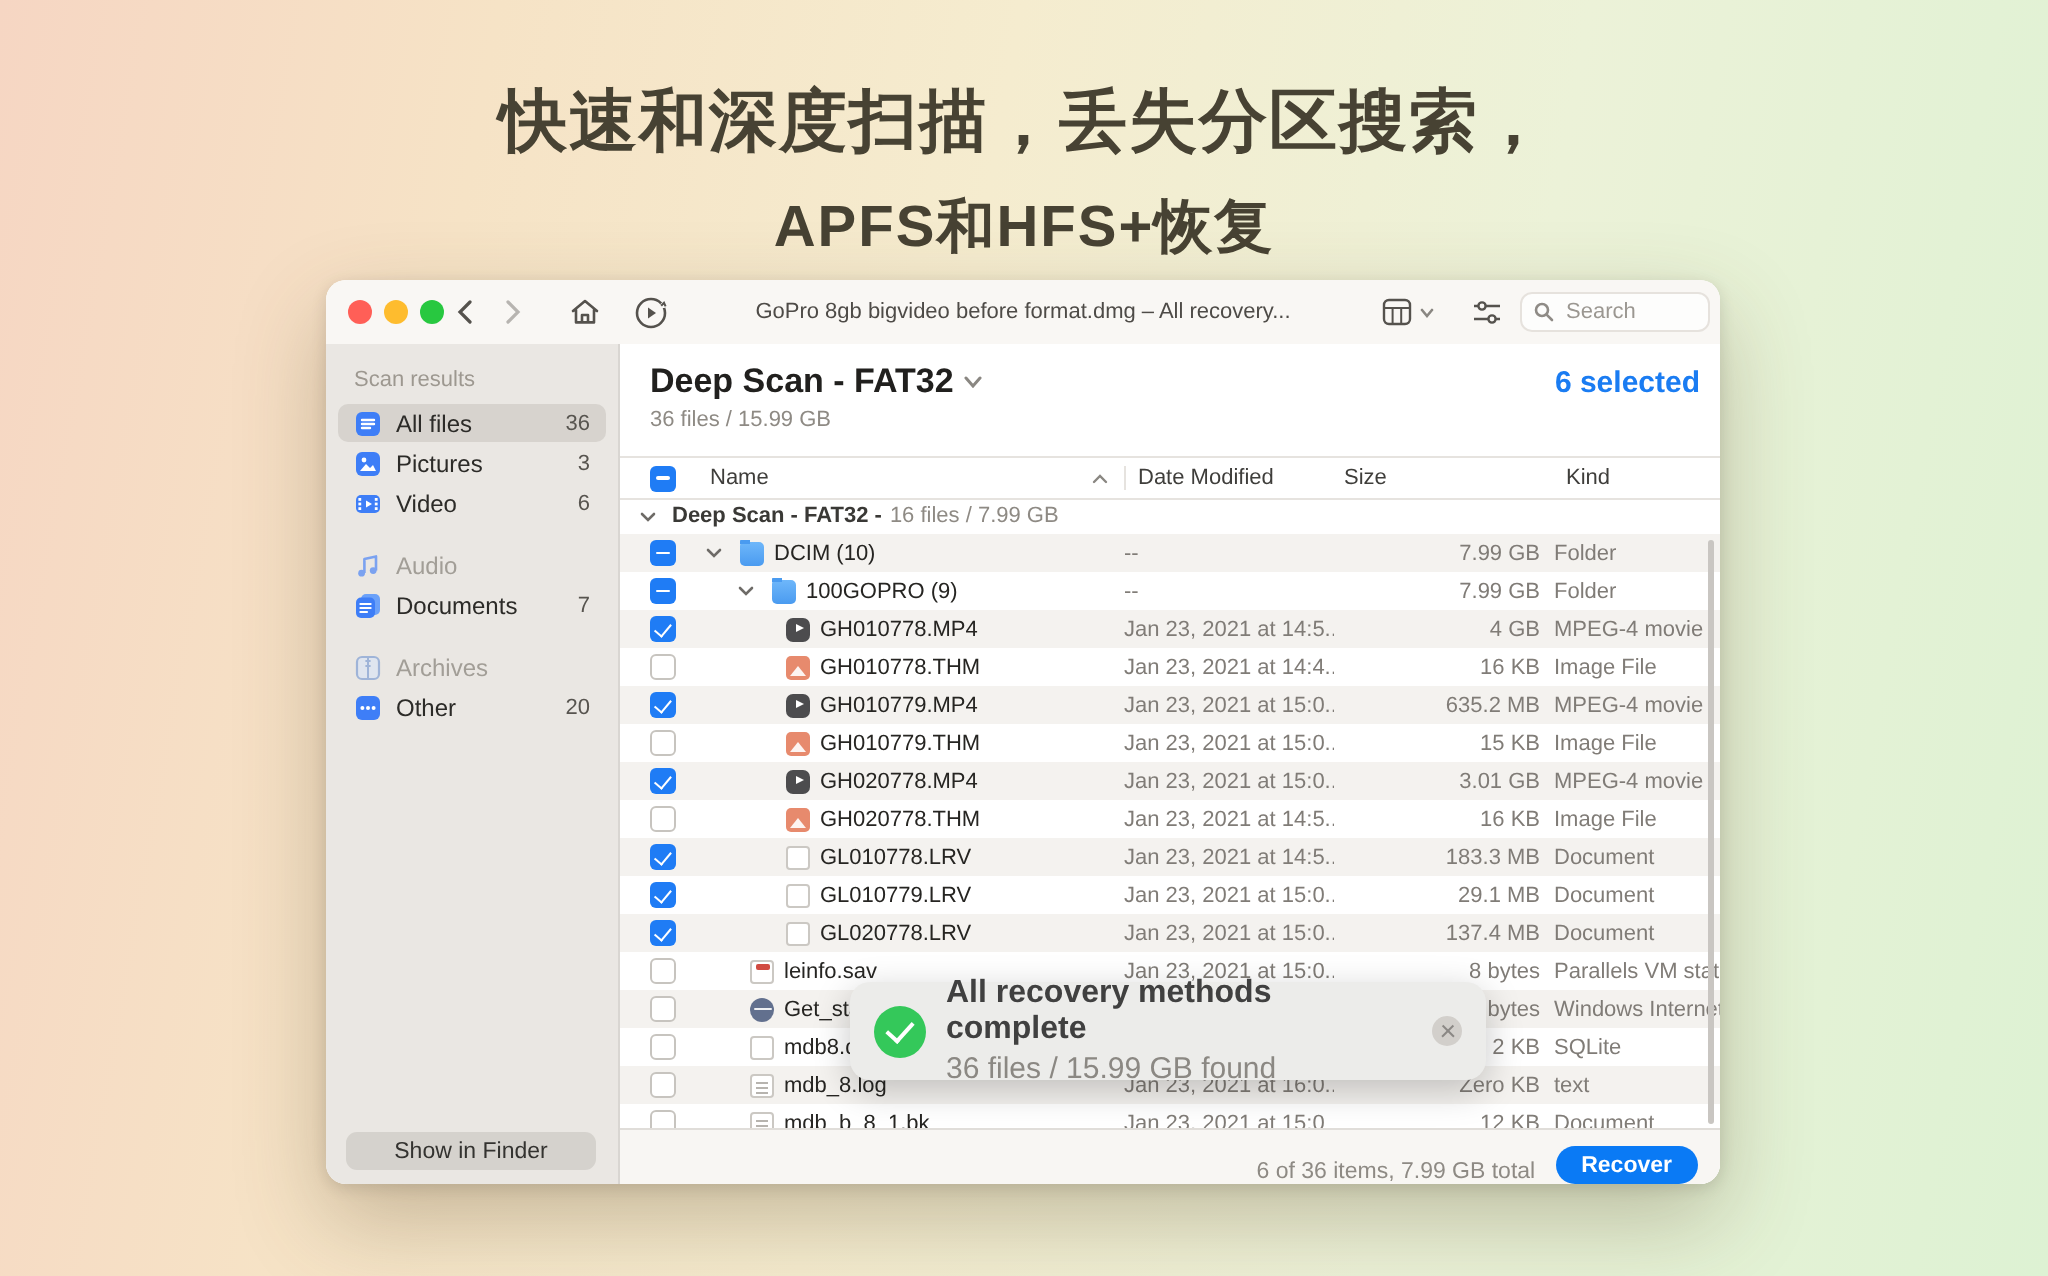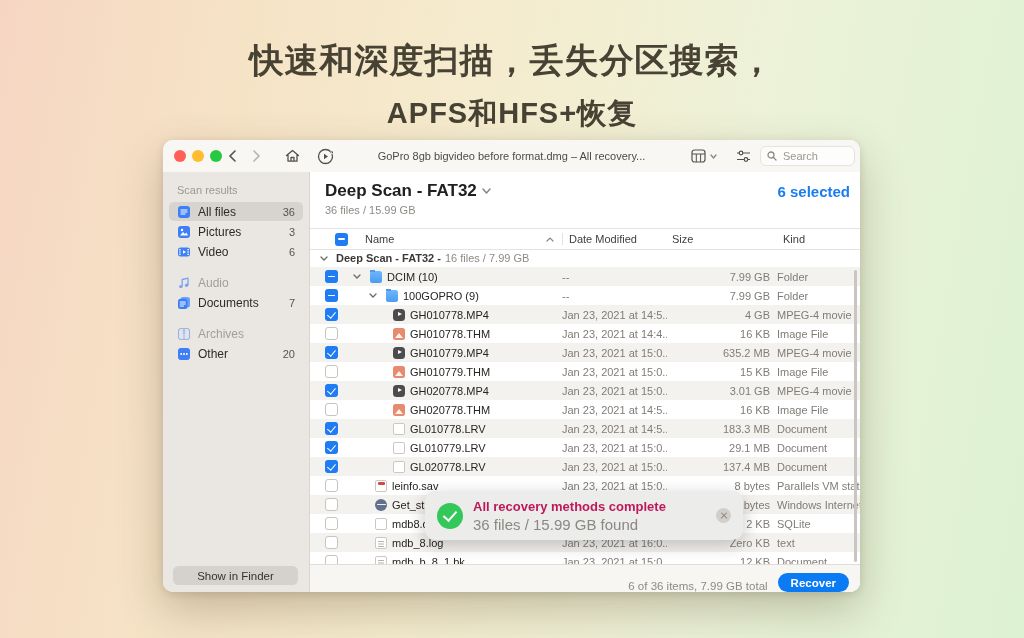--- a/index.html
+++ b/index.html
@@ -40,21 +40,21 @@
   .show-finder{position:absolute;left:10px;right:11px;bottom:7px;height:19px;border-radius:5.5px;background:#d5d2cd;
     border:0;font-size:11.5px;color:#343330;font-family:"Liberation Sans",sans-serif;}
 
   
   .main{position:absolute;left:147px;top:32px;right:0;bottom:0;background:#fff;}
   .scan-title{position:absolute;left:15px;top:9px;font-size:17px;font-weight:700;color:#21201e;display:flex;align-items:center;gap:5px;}
   .scan-sub{position:absolute;left:15px;top:32px;font-size:11px;color:#8e8a84;}
   .selected{position:absolute;right:10px;top:11px;font-size:15px;font-weight:600;color:#1a7cf2;}
 
   .thead{position:absolute;left:0;right:0;top:56px;height:20px;border-top:1px solid #e6e3df;border-bottom:1px solid #e6e3df;
-    display:flex;align-items:center;padding-left:25px;font-size:11px;color:#3f3e3b;}
+    display:flex;align-items:center;padding-left:15px;font-size:11px;color:#3f3e3b;}
   .thead .hname{flex:1;display:flex;align-items:center;margin-left:7px;}
   .thead .hname .txt{margin-left:4px;}
   .thead .caret{margin-left:auto;margin-right:8px;color:#8a8782;display:flex;}
   .hdate{width:105px;flex:none;border-left:1px solid #e6e3df;padding-left:6px;box-sizing:border-box;}
   .hsize{width:103px;flex:none;padding-left:5px;box-sizing:border-box;}
   .hkind{width:90px;flex:none;padding-left:13px;box-sizing:border-box;}
 
   .grouprow{position:absolute;left:0;right:0;top:77px;height:18px;display:flex;align-items:center;
     padding-left:10px;font-size:11px;gap:4px;}
   .grouprow .g1{color:#3a3936;font-weight:700;}
@@ -85,21 +85,21 @@
   .fi.page.lines::after{content:"";position:absolute;left:2px;top:3px;width:6px;height:1px;background:#b7b4af;box-shadow:0 2.5px 0 #b7b4af,0 5px 0 #b7b4af;}
   .fi.parallels{background:#fff;border:1px solid #cbc8c3;border-radius:2px;box-sizing:border-box;}
   .fi.parallels::after{content:"";position:absolute;left:1.5px;top:1.5px;width:7px;height:3px;background:#d14b41;border-radius:1px;}
   .fi.web{background:#62708e;border-radius:50%;}
   .fi.web::after{content:"";position:absolute;left:1.5px;top:5px;width:9px;height:1.6px;background:#fff;border-radius:1px;opacity:.9;}
 
   .toast{position:absolute;left:115px;top:319px;width:318px;height:49px;background:#ececea;border-radius:10px;
     box-shadow:0 5px 18px rgba(0,0,0,.22);display:flex;align-items:center;padding:0 12px;box-sizing:border-box;gap:10px;z-index:5;}
   .toast .gc{width:26px;height:26px;border-radius:50%;background:#34c85a;flex:none;position:relative;}
   .toast .gc::after{content:"";position:absolute;left:9px;top:5.5px;width:6px;height:11px;border:solid #fff;border-width:0 2.2px 2.2px 0;transform:rotate(42deg);}
-  .toast .tt{font-size:13px;font-weight:700;color:#be185d;}
+  .toast .tt{font-size:16px;font-weight:700;color:#404040;}
   .toast .ts{font-size:15px;color:#8b8883;margin-top:2px;}
   .toast .cl{margin-left:auto;width:15px;height:15px;border-radius:50%;background:#d2cfcb;border:0;position:relative;flex:none;}
   .toast .cl::before,.toast .cl::after{content:"";position:absolute;left:3.5px;top:7px;width:8px;height:1.4px;background:#8b8885;}
   .toast .cl::before{transform:rotate(45deg);}.toast .cl::after{transform:rotate(-45deg);}
 
   .footer{position:absolute;left:0;right:0;bottom:0;height:27px;background:#f8f6f3;border-top:1px solid #e0ddd9;
     display:flex;align-items:flex-end;z-index:6;}
   .footer .sum{margin-left:auto;font-size:11.5px;color:#8e8a84;}
   .recover{margin:0 11px 0 10px;height:19px;border:0;border-radius:10px;background:#0a7af5;color:#fff;
     font-size:11.5px;font-weight:600;padding:0 13px;font-family:"Liberation Sans",sans-serif;}

